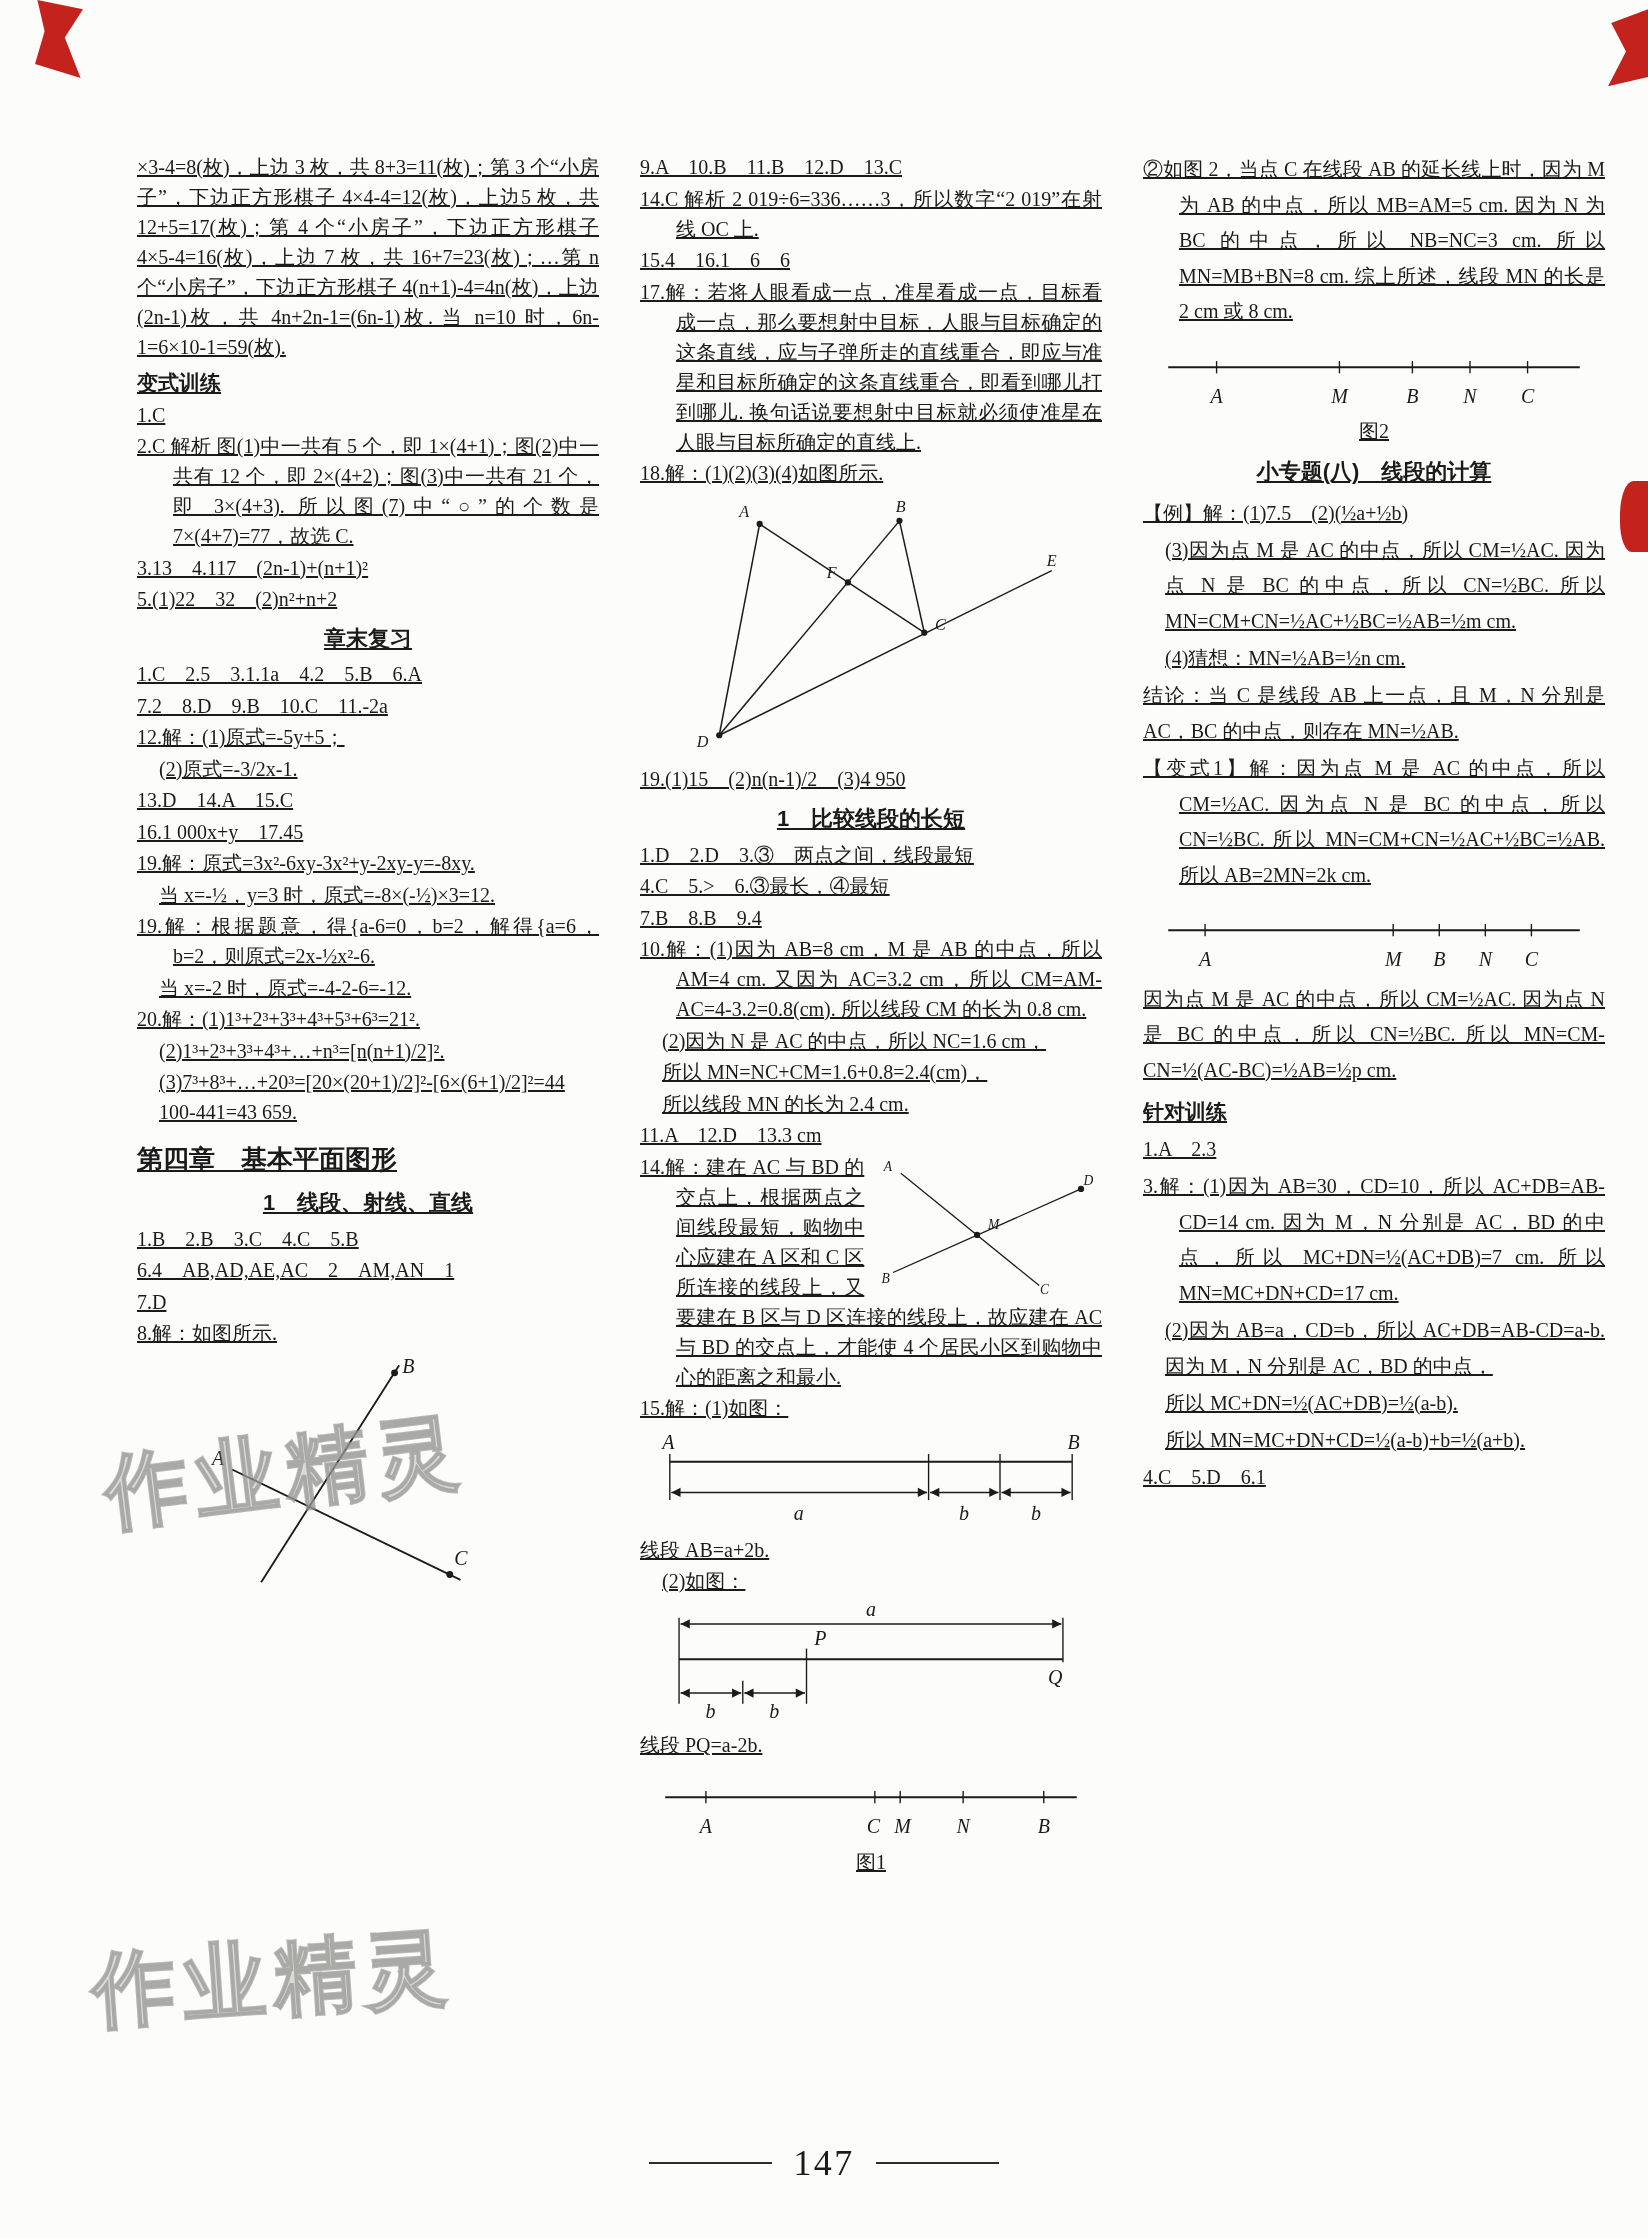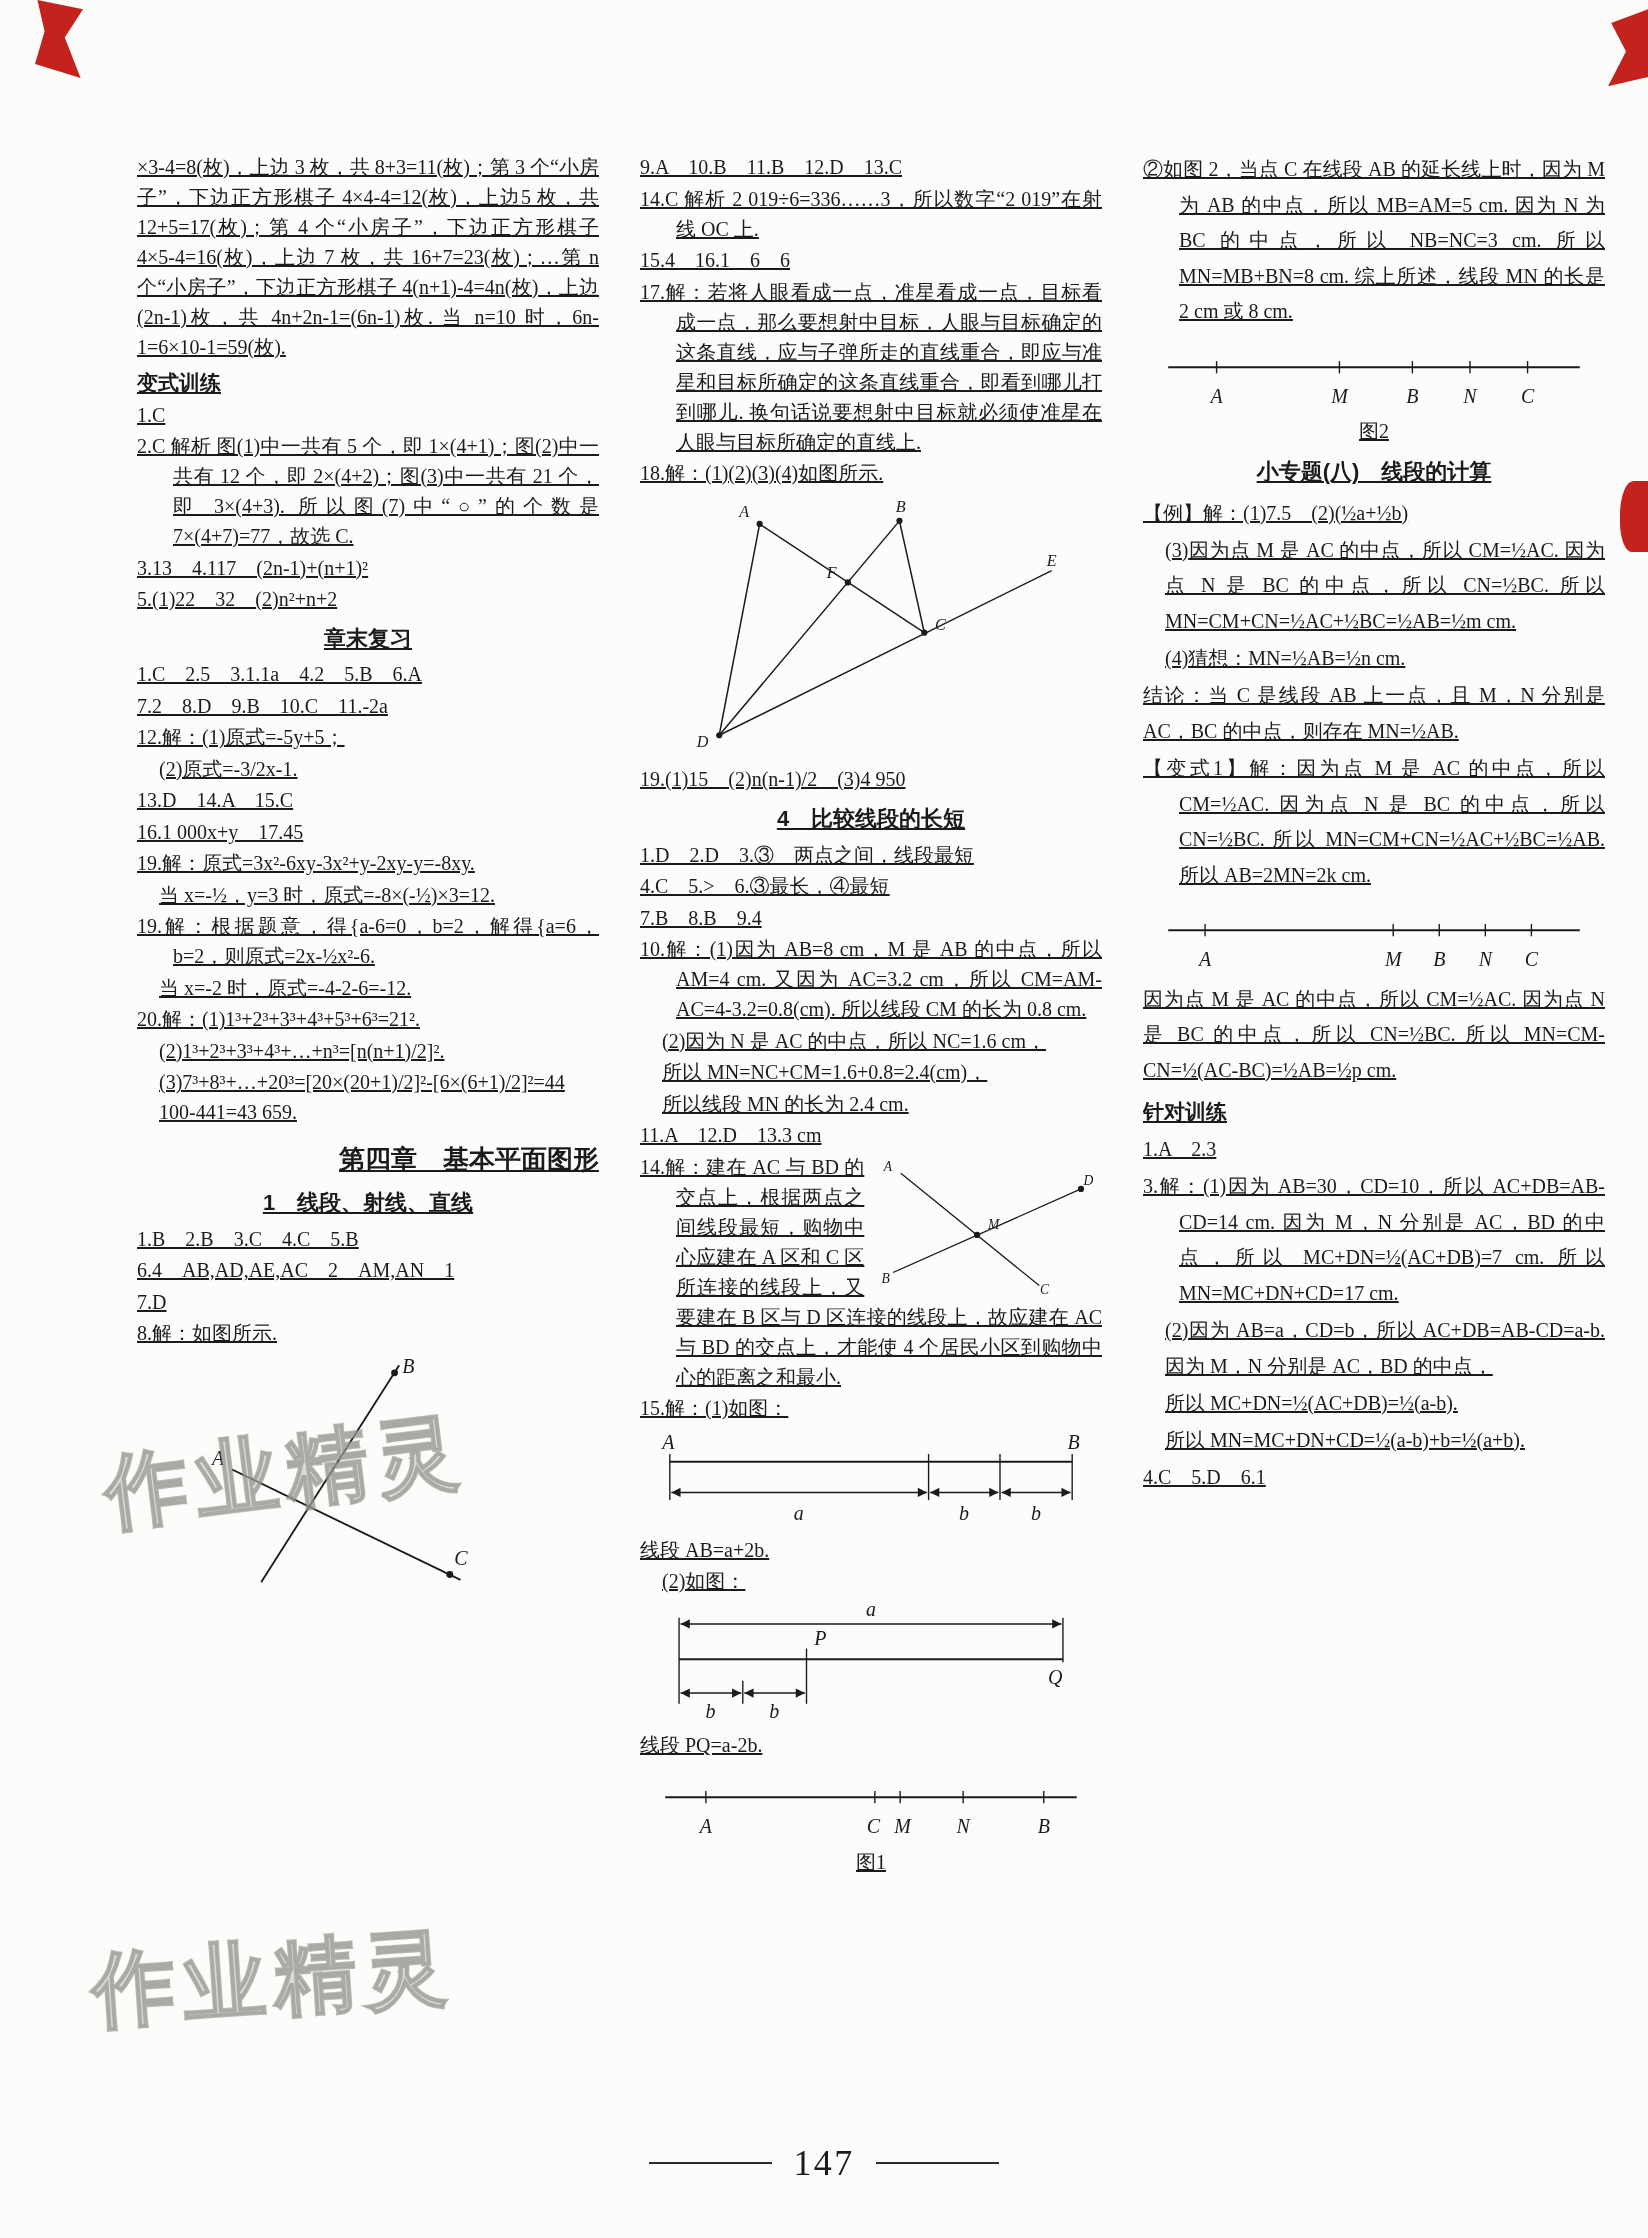--- a/index.html
+++ b/index.html
@@ -5,21 +5,21 @@
   * { margin:0; padding:0; box-sizing:border-box; }
   html,body { width:1648px; height:2239px; }
   body { background:#e9e9e5; font-family:"Liberation Serif","DejaVu Serif",serif; }
   .page { position:relative; width:1648px; height:2239px; background:#fcfcfa; overflow:hidden; color:#1b1b1b; }
   .content { position:absolute; left:137px; top:152px; width:1468px; bottom:115px; display:flex; gap:41px;text-decoration:underline; }
   .col { width:462px; overflow:hidden; font-size:20px; line-height:1.5; text-align:justify; }
   .col3 { line-height:1.78; }
   .p { margin:0 0 1.5px 0; }
   .hang { padding-left:1.8em; text-indent:-1.8em; }
   .ind { padding-left:1.1em; }
-  .h1 { font-weight:bold; text-align:right; font-size:26px; margin:12.3px 0 6.1px;
+  .h1 { font-weight:bold; text-align:left; font-size:26px; margin:12.3px 0 6.1px;
         font-family:"Liberation Sans","DejaVu Sans",sans-serif; text-indent:0; }
   .h2 { font-weight:bold; text-align:center; font-size:22px; margin:7.7px 0 4.6px;
         font-family:"Liberation Sans","DejaVu Sans",sans-serif; text-indent:0; }
   .h3 { font-weight:bold; font-size:21px; margin:4.6px 0 1.5px;
         font-family:"Liberation Sans","DejaVu Sans",sans-serif; text-indent:0; }
   .figure { display:block; margin:7.7px auto; }
   .float-r { float:right; margin:3.1px 0 4.6px 7.7px; }
   .clear { clear:both; }
   .fig-caption { text-align:center; font-size:20px; margin:0 0 7.7px; line-height:1.3; }
   svg line, svg polyline { stroke:#1b1b1b; stroke-width:2.4; fill:none; }
@@ -116,21 +116,21 @@
           <circle cx="262" cy="139" r="5"></circle>
         </g>
         <text x="95" y="33" text-anchor="middle">A</text>
         <text x="347" y="26" text-anchor="middle">B</text>
         <text x="402" y="216">C</text>
         <text x="28" y="404" text-anchor="middle">D</text>
         <text x="598" y="112" text-anchor="end">E</text>
         <text x="244" y="132" text-anchor="end">F</text>
       </svg>
       <p class="p hang">19.(1)15　(2)n(n-1)/2　(3)4 950</p>
-      <p class="p h2">4　比较线段的长短</p>
+      <p class="p h2">1　比较线段的长短</p>
       <p class="p hang">1.D　2.D　3.③　两点之间，线段最短</p>
       <p class="p">4.C　5.&gt;　6.③最长，④最短</p>
       <p class="p">7.B　8.B　9.4</p>
       <p class="p hang">10.解：(1)因为 AB=8 cm，M 是 AB 的中点，所以 AM=4 cm. 又因为 AC=3.2 cm，所以 CM=AM-AC=4-3.2=0.8(cm). 所以线段 CM 的长为 0.8 cm.</p>
       <p class="p ind">(2)因为 N 是 AC 的中点，所以 NC=1.6 cm，</p>
       <p class="p ind">所以 MN=NC+CM=1.6+0.8=2.4(cm)，</p>
       <p class="p ind">所以线段 MN 的长为 2.4 cm.</p>
       <p class="p">11.A　12.D　13.3 cm</p>
       <svg class="figure float-r" width="230" height="141" viewBox="0 0 440 270" style="font-size:26px">
         <g>

